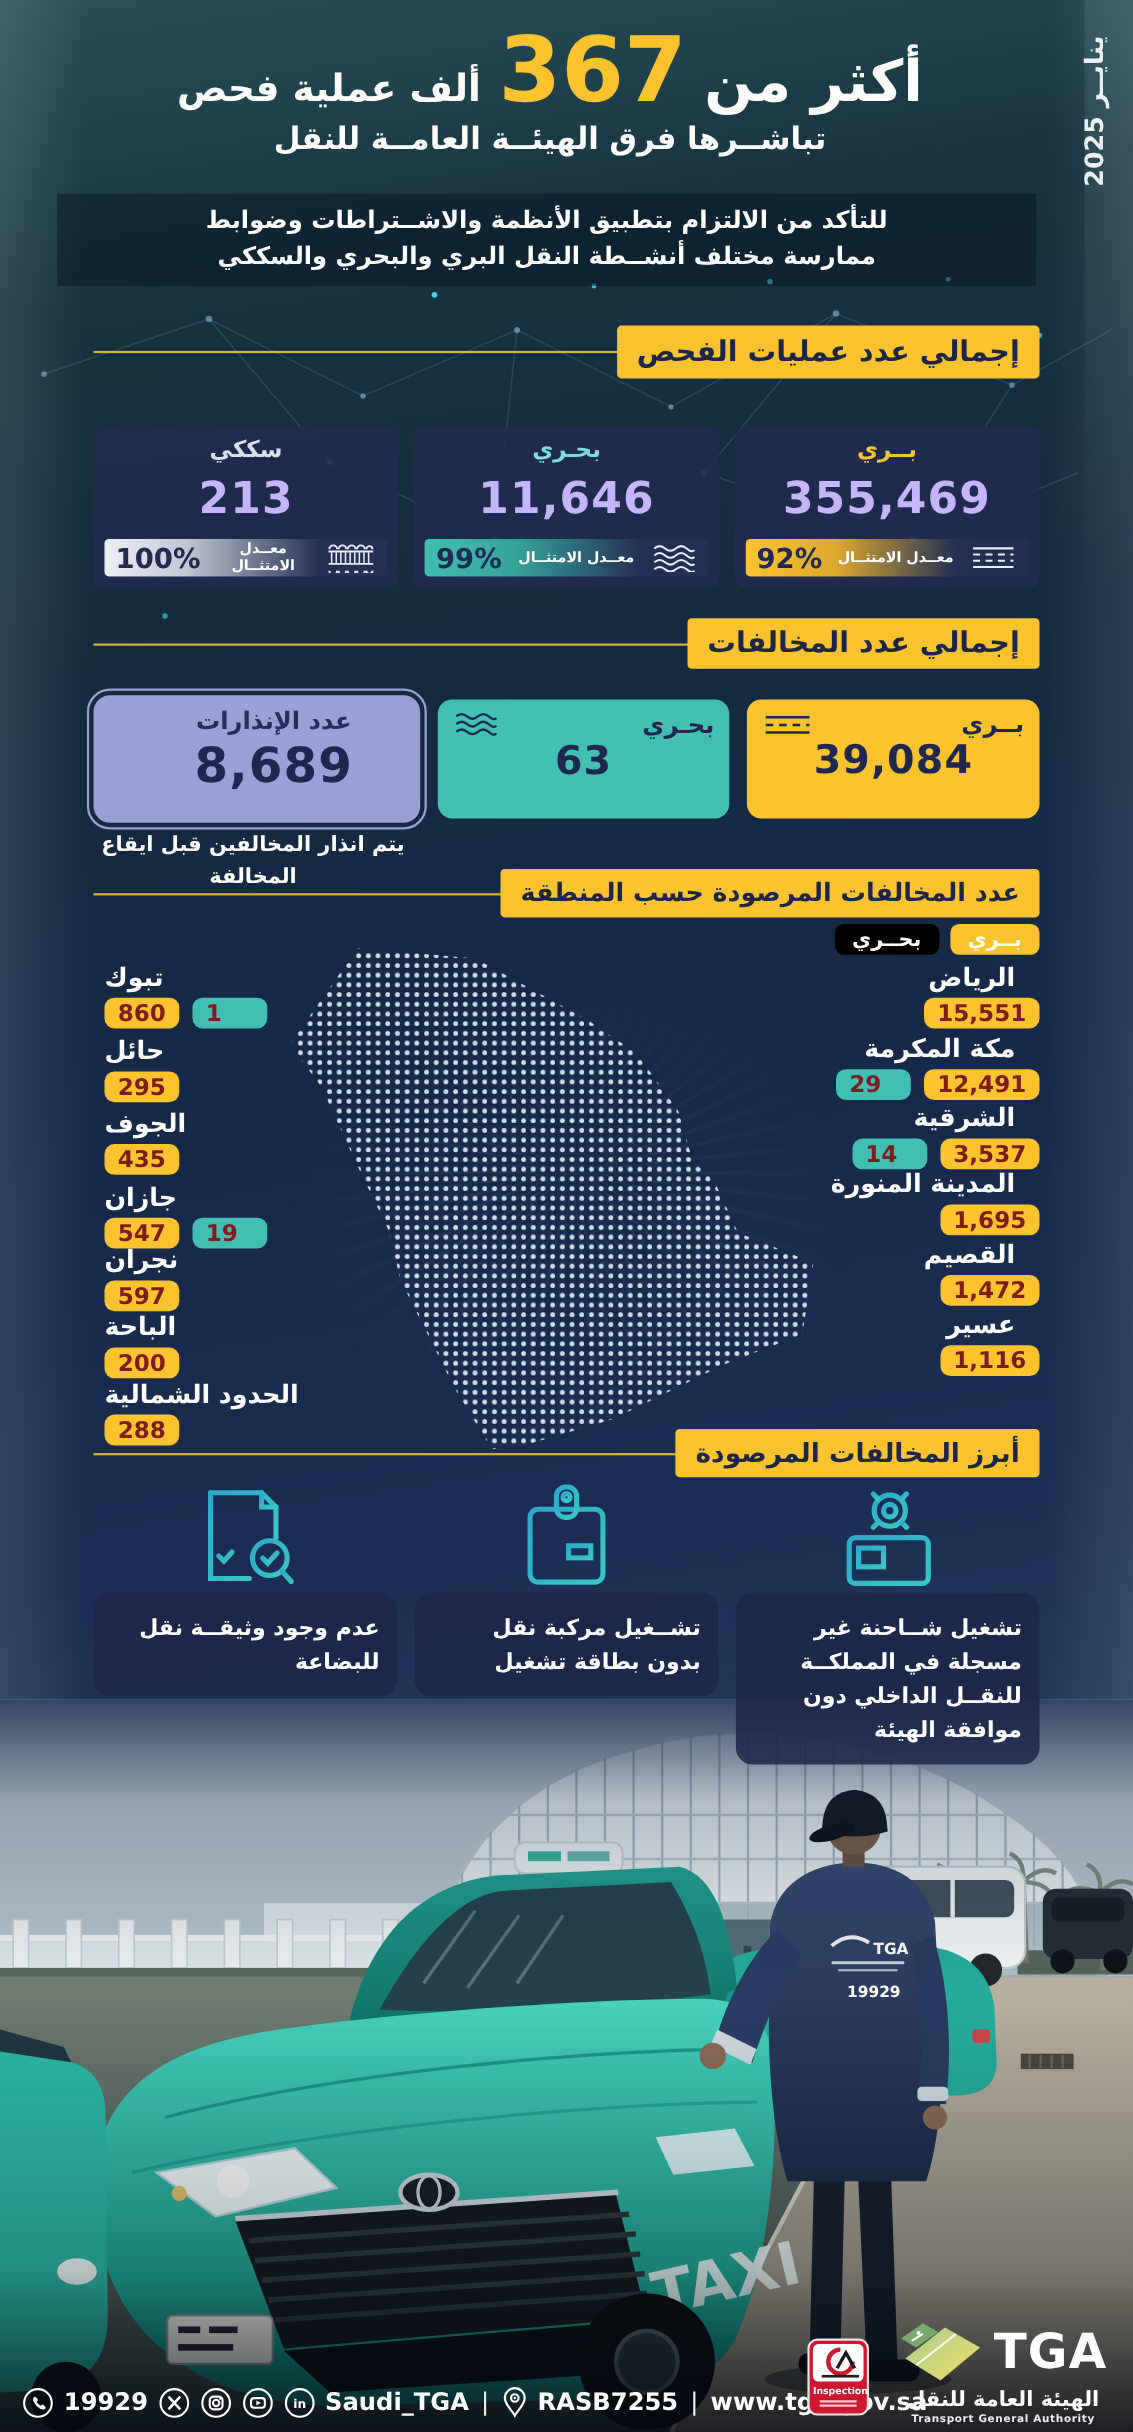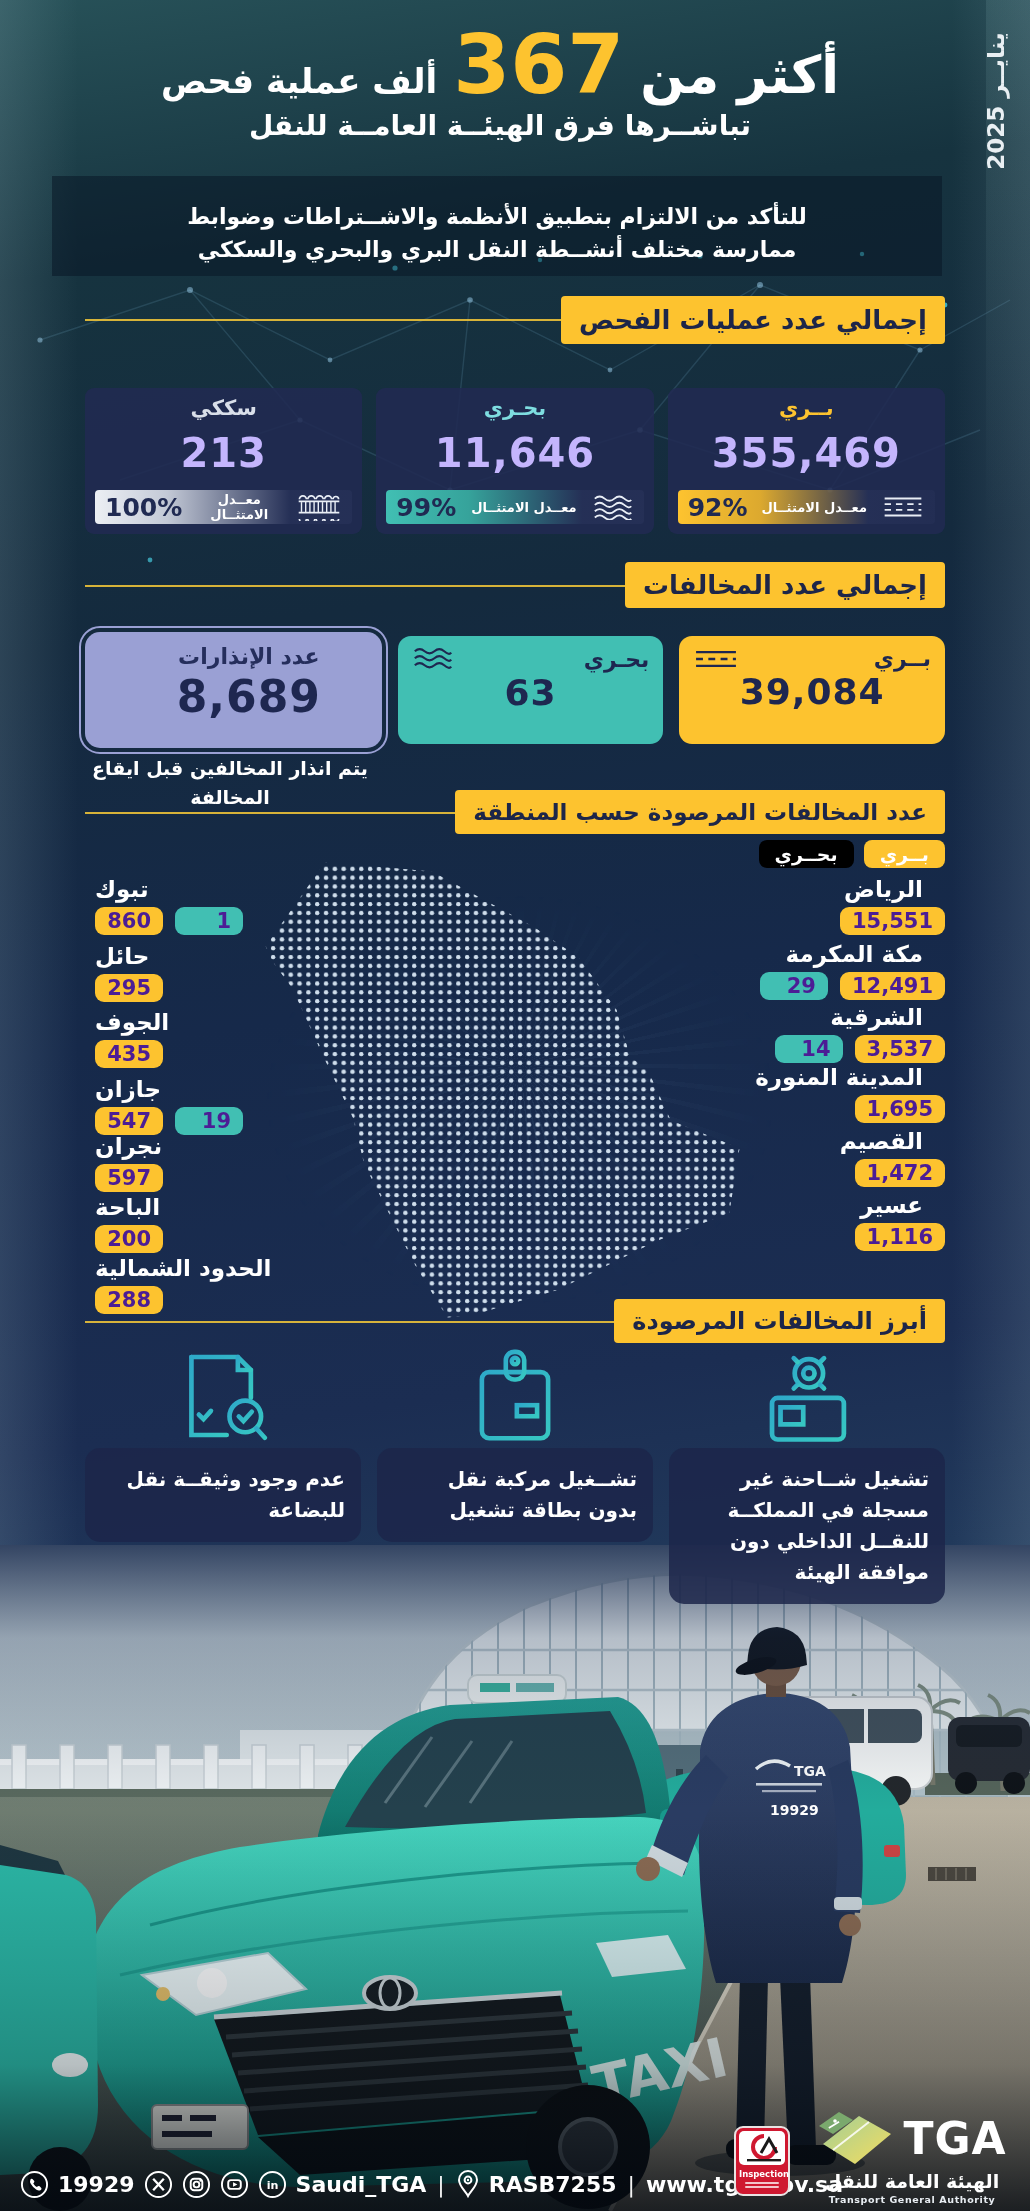--- a/index.html
+++ b/index.html
@@ -18,21 +18,21 @@
   .date-side{position:absolute;top:88px;right:-46px;width:160px;text-align:center;
       transform:rotate(-90deg);color:#e9eff3;font-size:23px;font-weight:700;direction:rtl;letter-spacing:1px;}
 
   .hdr{position:absolute;top:26px;left:70px;right:100px;text-align:center;color:#fff;direction:rtl;}
   .h1row{display:flex;direction:rtl;justify-content:center;align-items:baseline;gap:16px;}
   .h-pre{font-size:52px;font-weight:800;}
   .h-num{font-size:82px;font-weight:800;color:#fdc32f;line-height:.95;}
   .h-suf{font-size:34px;font-weight:800;}
   .h2row{font-size:28px;font-weight:800;margin-top:4px;letter-spacing:1px;}
   .sub-band{position:absolute;top:176px;left:52px;right:88px;background:rgba(7,22,36,.52);
-      color:#fff;text-align:center;font-size:22px;font-weight:700;line-height:1.5;padding:24px 0 10px;direction:rtl;}
+      color:#fff;text-align:center;font-size:22px;font-weight:700;line-height:1.5;padding:8px 0 10px;direction:rtl;}
 
   .sec-banner{position:absolute;background:#fdc32f;color:#1d2649;font-weight:800;border-radius:4px;
       z-index:2;display:flex;align-items:center;padding:0 18px;white-space:nowrap;direction:rtl;}
   .sec-line{position:absolute;height:2px;background:#ecc239;left:85px;z-index:1;opacity:.9;}
 
   
   .cards1{position:absolute;top:388px;left:85px;right:85px;display:flex;direction:rtl;gap:14px;z-index:2;}
   .card1{flex:1;background:rgba(33,42,82,.88);border-radius:9px;padding:8px 10px 10px;text-align:center;}
   .card1-label{font-size:21px;font-weight:800;}
   .l-land{color:#fdc32f}.l-sea{color:#7edde0}.l-rail{color:#d9dfe9}
@@ -69,21 +69,21 @@
   .ksa-map{position:absolute;top:856px;left:248px;width:540px;height:482px;z-index:1;}
   .reg{position:absolute;z-index:2;direction:rtl;}
   .regL{left:95px;width:250px;}
   .regR{right:85px;width:250px;text-align:right;}
   .reg-name{color:#fff;font-size:23px;font-weight:800;}
   .regL .reg-name{text-align:left;padding-left:0;direction:rtl;text-align:left;}
   .regR .reg-name{margin-right:22px;}
   .pillrow{display:flex;gap:12px;margin-top:5px;}
   .regL .pillrow{direction:ltr;justify-content:flex-start;}
   .regR .pillrow{direction:rtl;justify-content:flex-start;}
-  .pill{border-radius:9px;font-size:21px;font-weight:800;color:#4c1d95;padding:2px 12px;min-width:44px;text-align:right;display:inline-block;}
+  .pill{border-radius:9px;font-size:21px;font-weight:800;color:#7f1d1d;padding:2px 12px;min-width:44px;text-align:left;display:inline-block;}
   .pill-y{background:#fdc32f;}
   .pill-t{background:#41bfb3;}
 
   
   .tv-icons{position:absolute;top:1348px;left:85px;right:85px;display:flex;direction:rtl;gap:16px;z-index:2;}
   .tv-icons .cell{flex:1;display:flex;justify-content:center;}
   .tv-cards{position:absolute;top:1448px;left:85px;right:85px;display:flex;direction:rtl;gap:16px;align-items:flex-start;z-index:2;}
   .tv-card{flex:1;background:rgba(28,38,74,.85);border-radius:15px;padding:16px 16px;min-height:56px;
       color:#fff;font-size:20px;font-weight:700;line-height:1.55;text-align:right;direction:rtl;}
 

